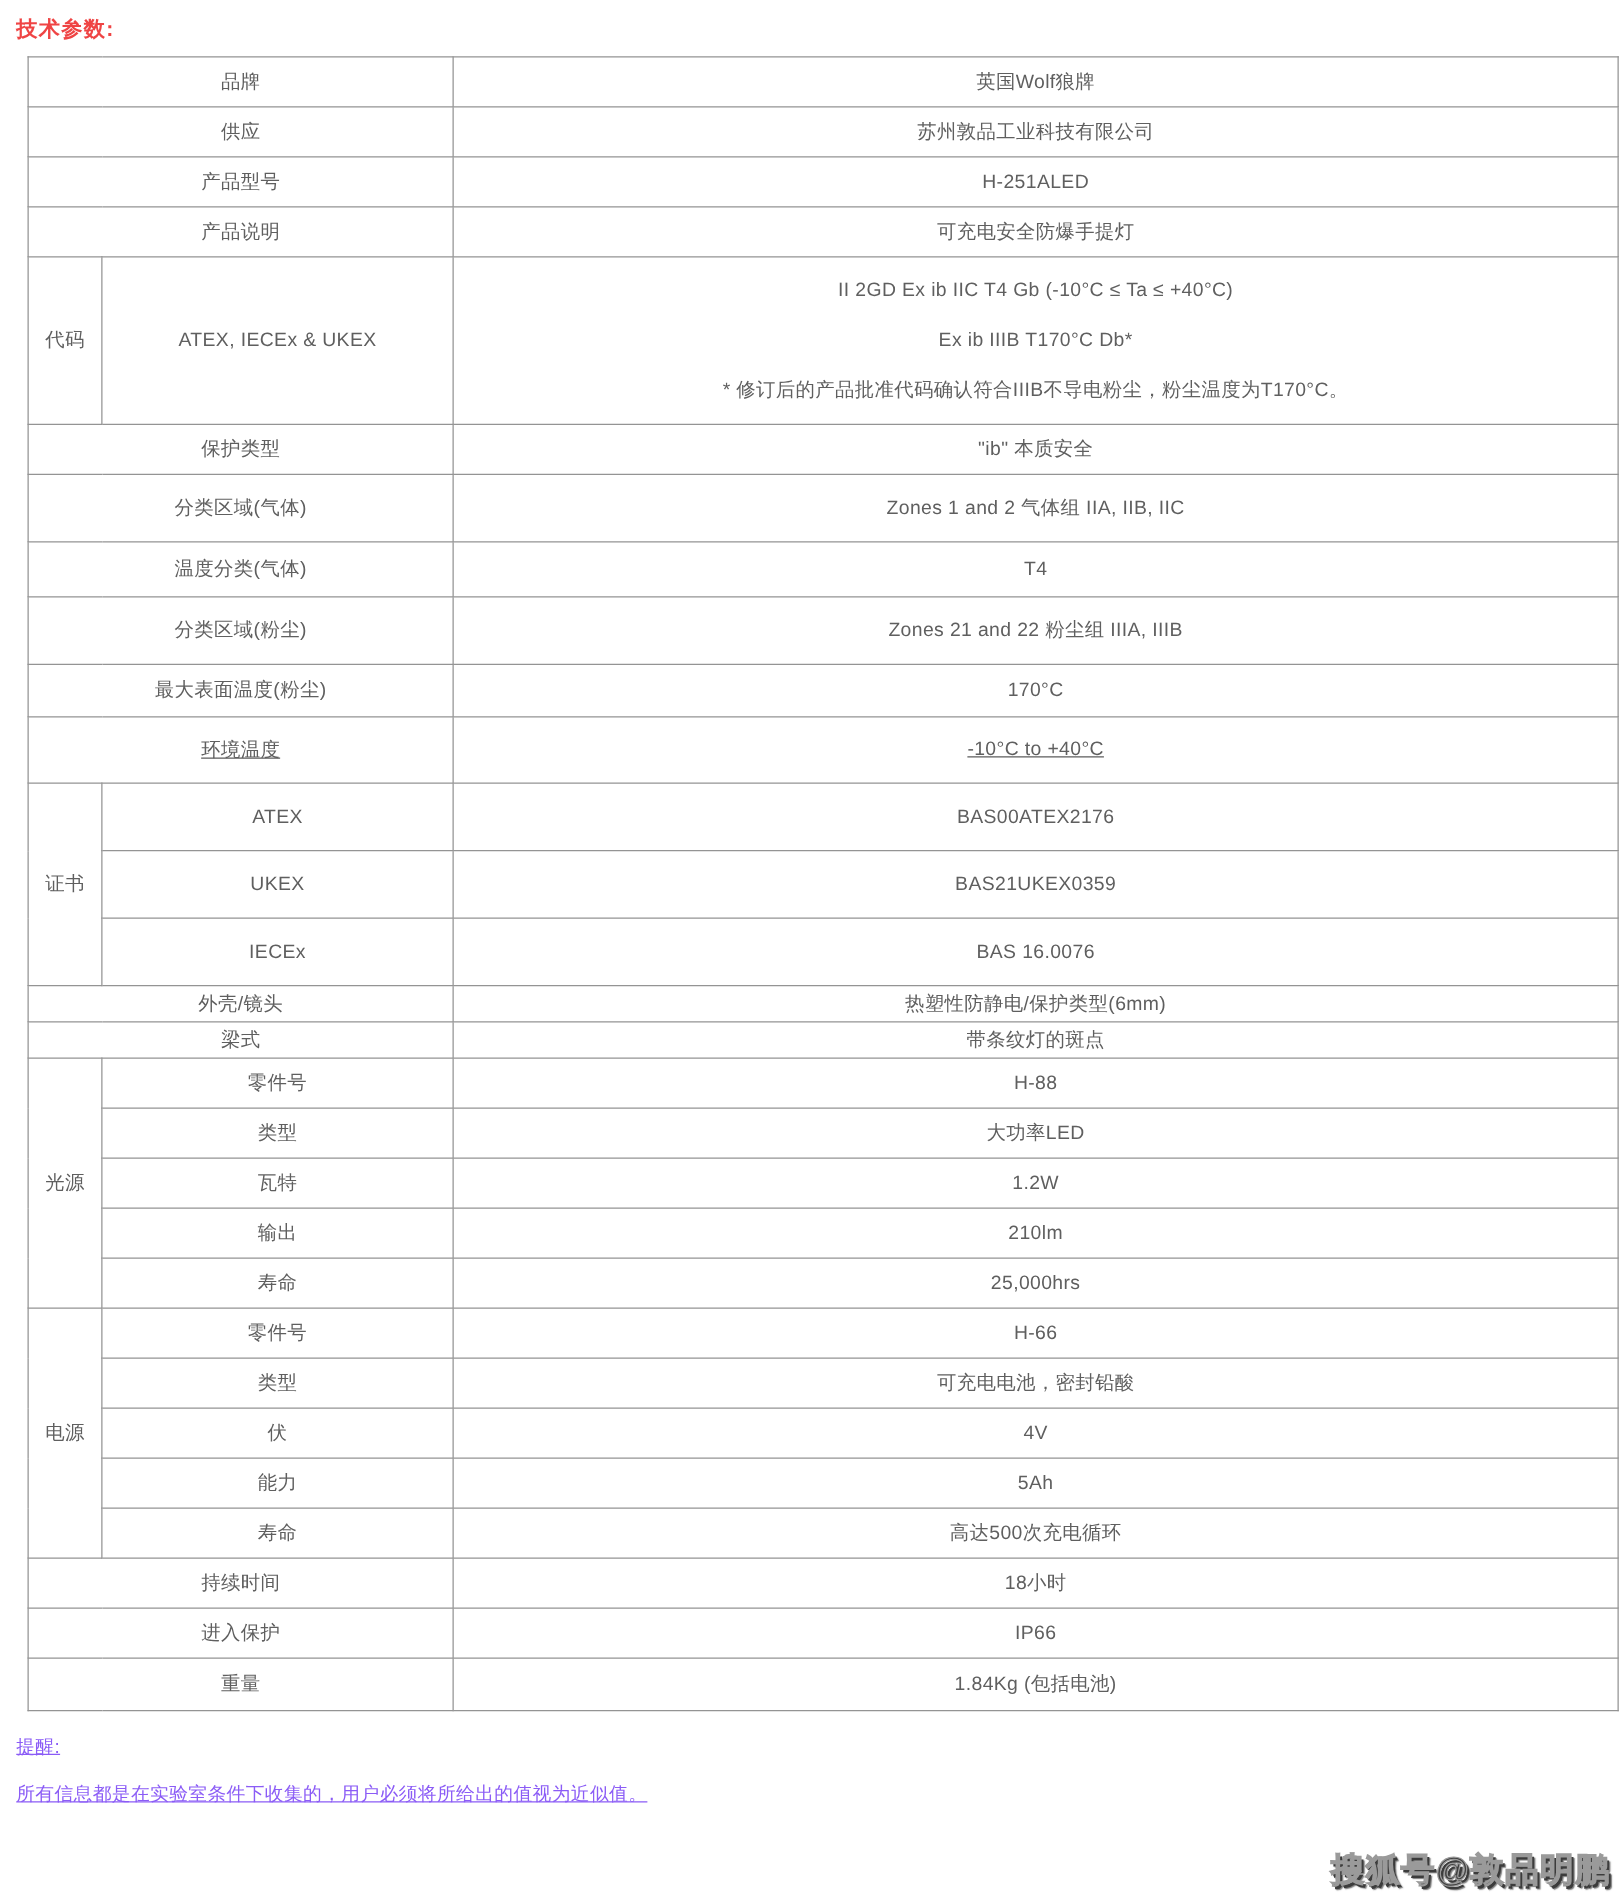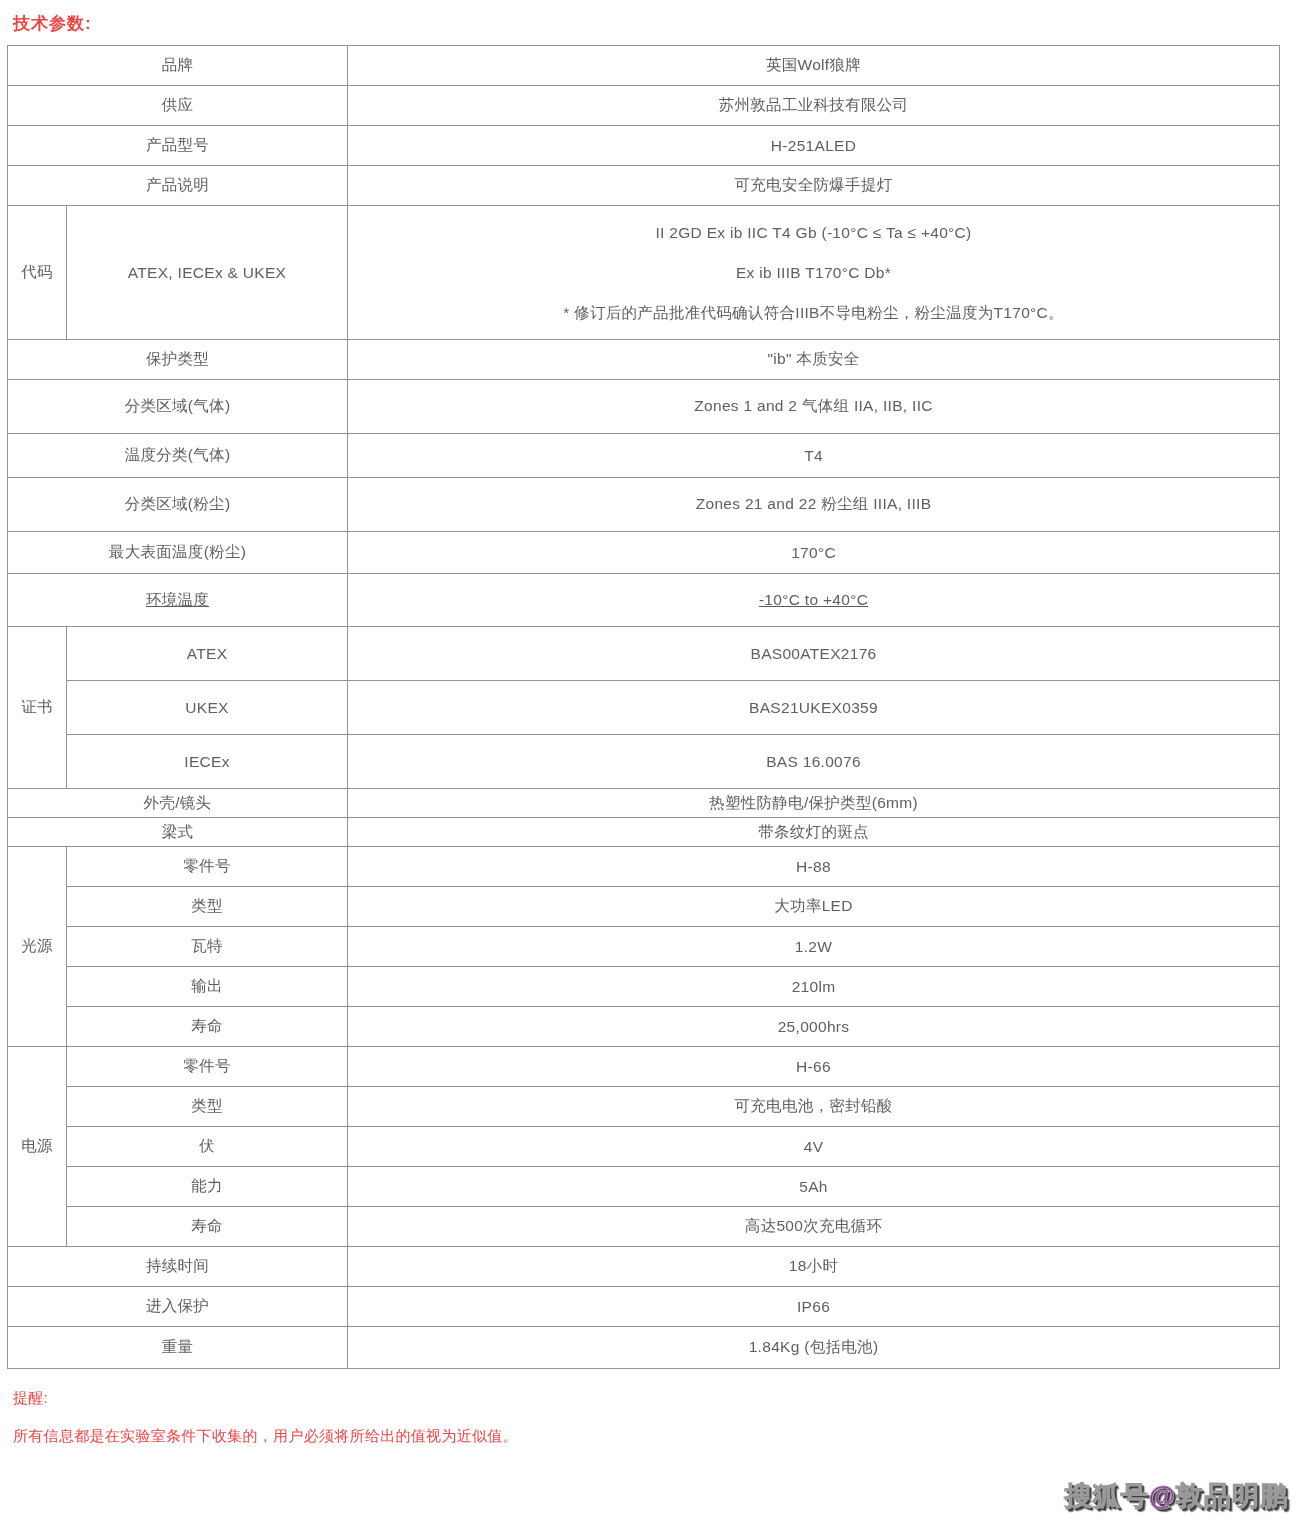--- a/index.html
+++ b/index.html
@@ -7,21 +7,21 @@
     width:1298px;height:1520px;position:relative;
     font-family:"Liberation Sans","DejaVu Sans",sans-serif;
     color:#5c5c5c;
   }
   .title{
     margin:0;padding:12px 0 10px 13px;
     font-size:17px;font-weight:bold;color:#ef4444;
     letter-spacing:1px;
   }
   table.spec{
-    margin-left:7px;
+    margin-left:22px;
     width:1272px;
     border-collapse:collapse;
     table-layout:fixed;
   }
   table.spec td{
     border:1px solid #949494;
     text-align:center;
     vertical-align:middle;
     font-size:15.5px;
     color:#5f5f5f;
@@ -35,29 +35,30 @@
   tr.h40{height:40px;}
   tr.h41{height:29px;}
   tr.h42{height:42px;}
   tr.h44{height:44px;}
   tr.h53{height:53px;text-decoration:underline;}
   tr.h54{height:54px;}
   tr.h134{height:134px;}
   .vline{height:40px;line-height:40px;white-space:nowrap;}
   .footer{
     margin:10px 0 0 13px;
-    font-size:15px;color:#ef4444;
+    font-size:15px;color:#8b5cf6;
     letter-spacing:0.3px;
+    text-decoration:underline;
   }
   .f-line{line-height:38px;}
   .watermark{
     position:absolute;
     right:10px;bottom:6px;
     font-size:27px;font-weight:bold;
-    color:#a21caf;
+    color:#404040;
     -webkit-text-stroke:1px #9a9a9a;
     text-shadow:2px 2px 0 #3c3c3c,3px 3px 1px #777777;
     letter-spacing:1px;
   }
 </style>
 </head>
 <body>
 
 <h1 class="title">技术参数:</h1>
 

